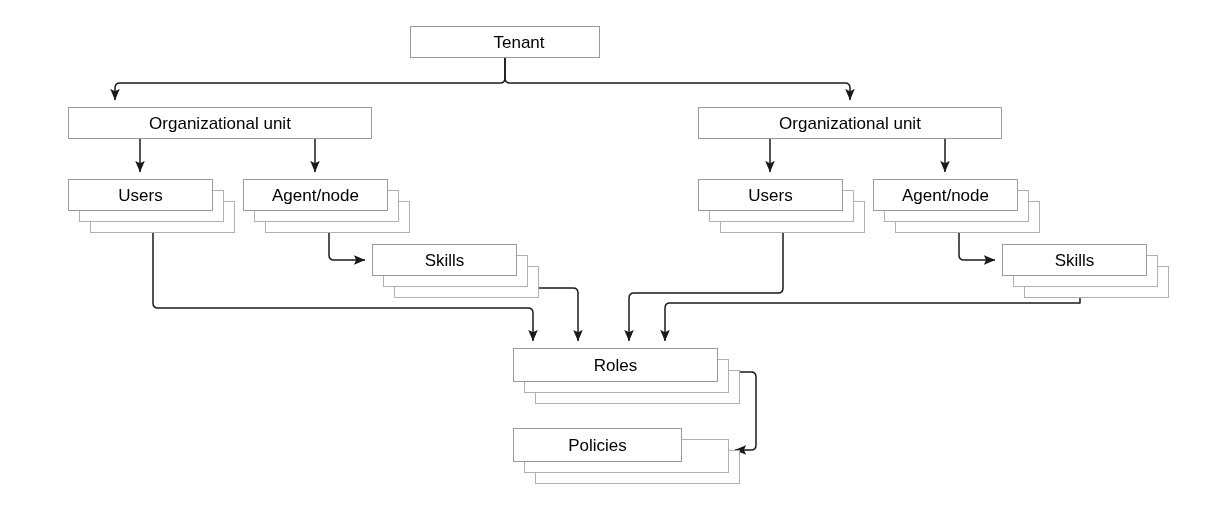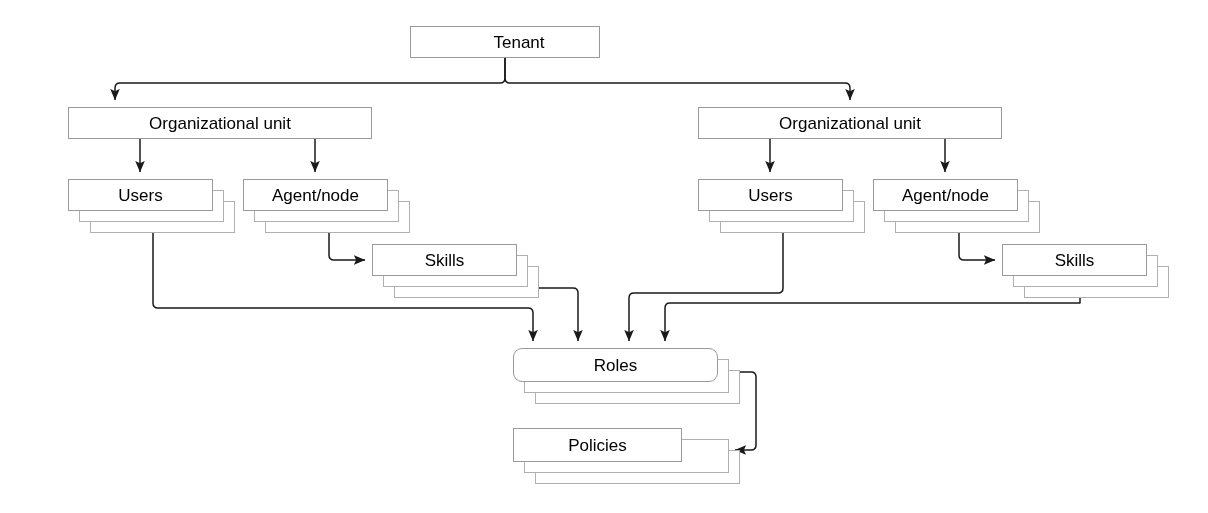--- a/index.html
+++ b/index.html
@@ -138,21 +138,21 @@
   </div>
 
   <div class="stack s2" style="left:1024px; top:266px; width:145px; height:32px;"></div>
   <div class="stack" style="left:1013px; top:255px; width:145px; height:32px;"></div>
   <div class="node" style="left:1002px; top:244px; width:145px; height:32px;">
     <span>Skills</span>
   </div>
 
   <div class="stack s2" style="left:535px; top:370px; width:205px; height:34px;"></div>
   <div class="stack" style="left:524px; top:359px; width:205px; height:34px;"></div>
-  <div class="node" style="left:513px; top:348px; width:205px; height:34px;border-radius:9px;">
+  <div class="node" style="left:513px; top:348px; width:205px; height:34px;">
     <span>Roles</span>
   </div>
 
   <div class="stack s2" style="left:535px; top:450px; width:205px; height:34px;"></div>
   <div class="stack" style="left:524px; top:439px; width:205px; height:34px;"></div>
   <div class="node" style="left:513px; top:428px; width:169px; height:34px;">
     <span>Policies</span>
   </div>
 
 </div>

